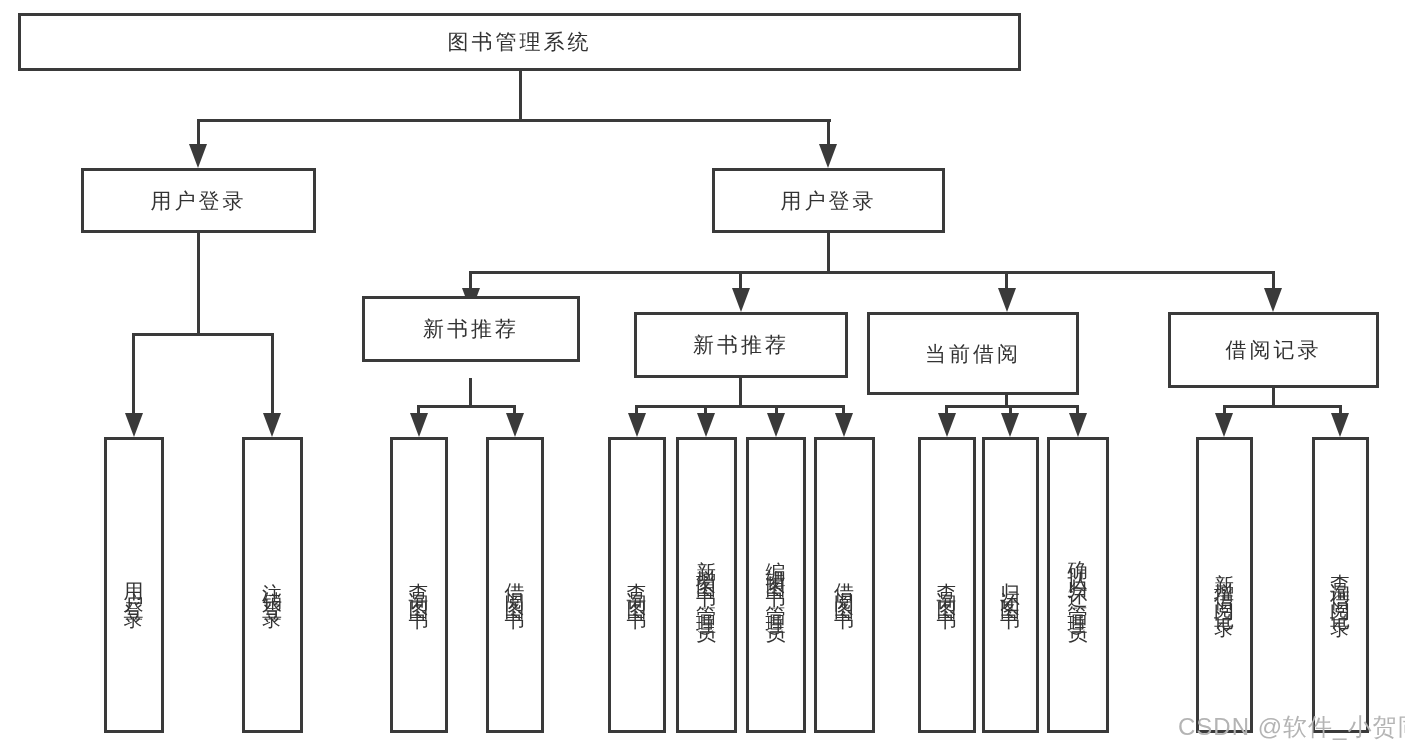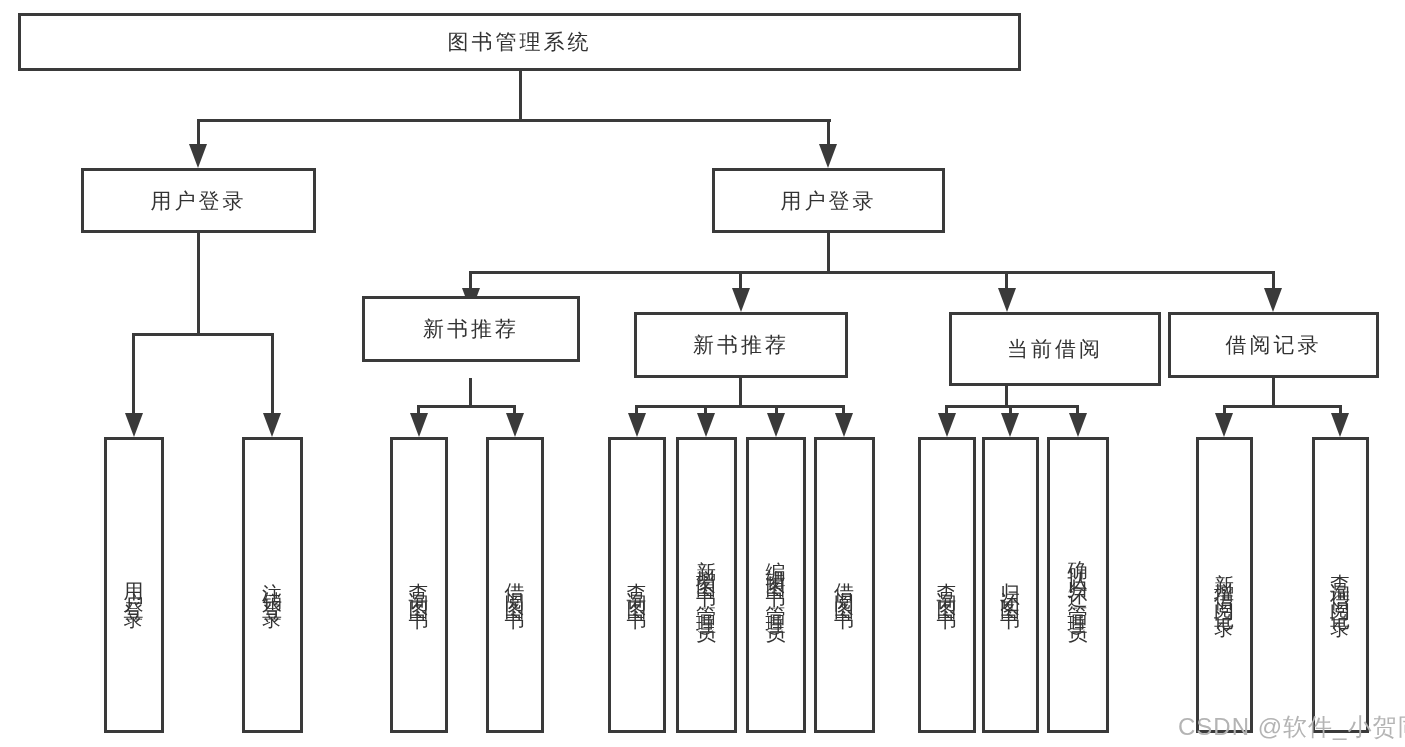--- a/index.html
+++ b/index.html
@@ -75,24 +75,24 @@
   <div class="node h" style="left:712px;top:168px;width:233px;height:65px">
     <span>用户登录</span>
   </div>
 
   <div class="node h" style="left:362px;top:296px;width:218px;height:66px">
     <span>新书推荐</span>
   </div>
   <div class="node h" style="left:634px;top:312px;width:214px;height:66px">
     <span>新书推荐</span>
   </div>
-  <div class="node h" style="left:949px;top:312px;width:212px;height:74px">
+  <div class="node h" style="left:867px;top:312px;width:212px;height:83px">
     <span>当前借阅</span>
   </div>
-  <div class="node h" style="left:1168px;top:312px;width:211px;height:66px">
+  <div class="node h" style="left:1168px;top:312px;width:211px;height:76px">
     <span>借阅记录</span>
   </div>
 
   <div class="node v" style="left:104px;top:437px;width:60px;height:296px">
     <span>用户登录</span>
   </div>
   <div class="node v" style="left:242px;top:437px;width:61px;height:296px">
     <span>注销登录</span>
   </div>
   <div class="node v" style="left:390px;top:437px;width:58px;height:296px">

